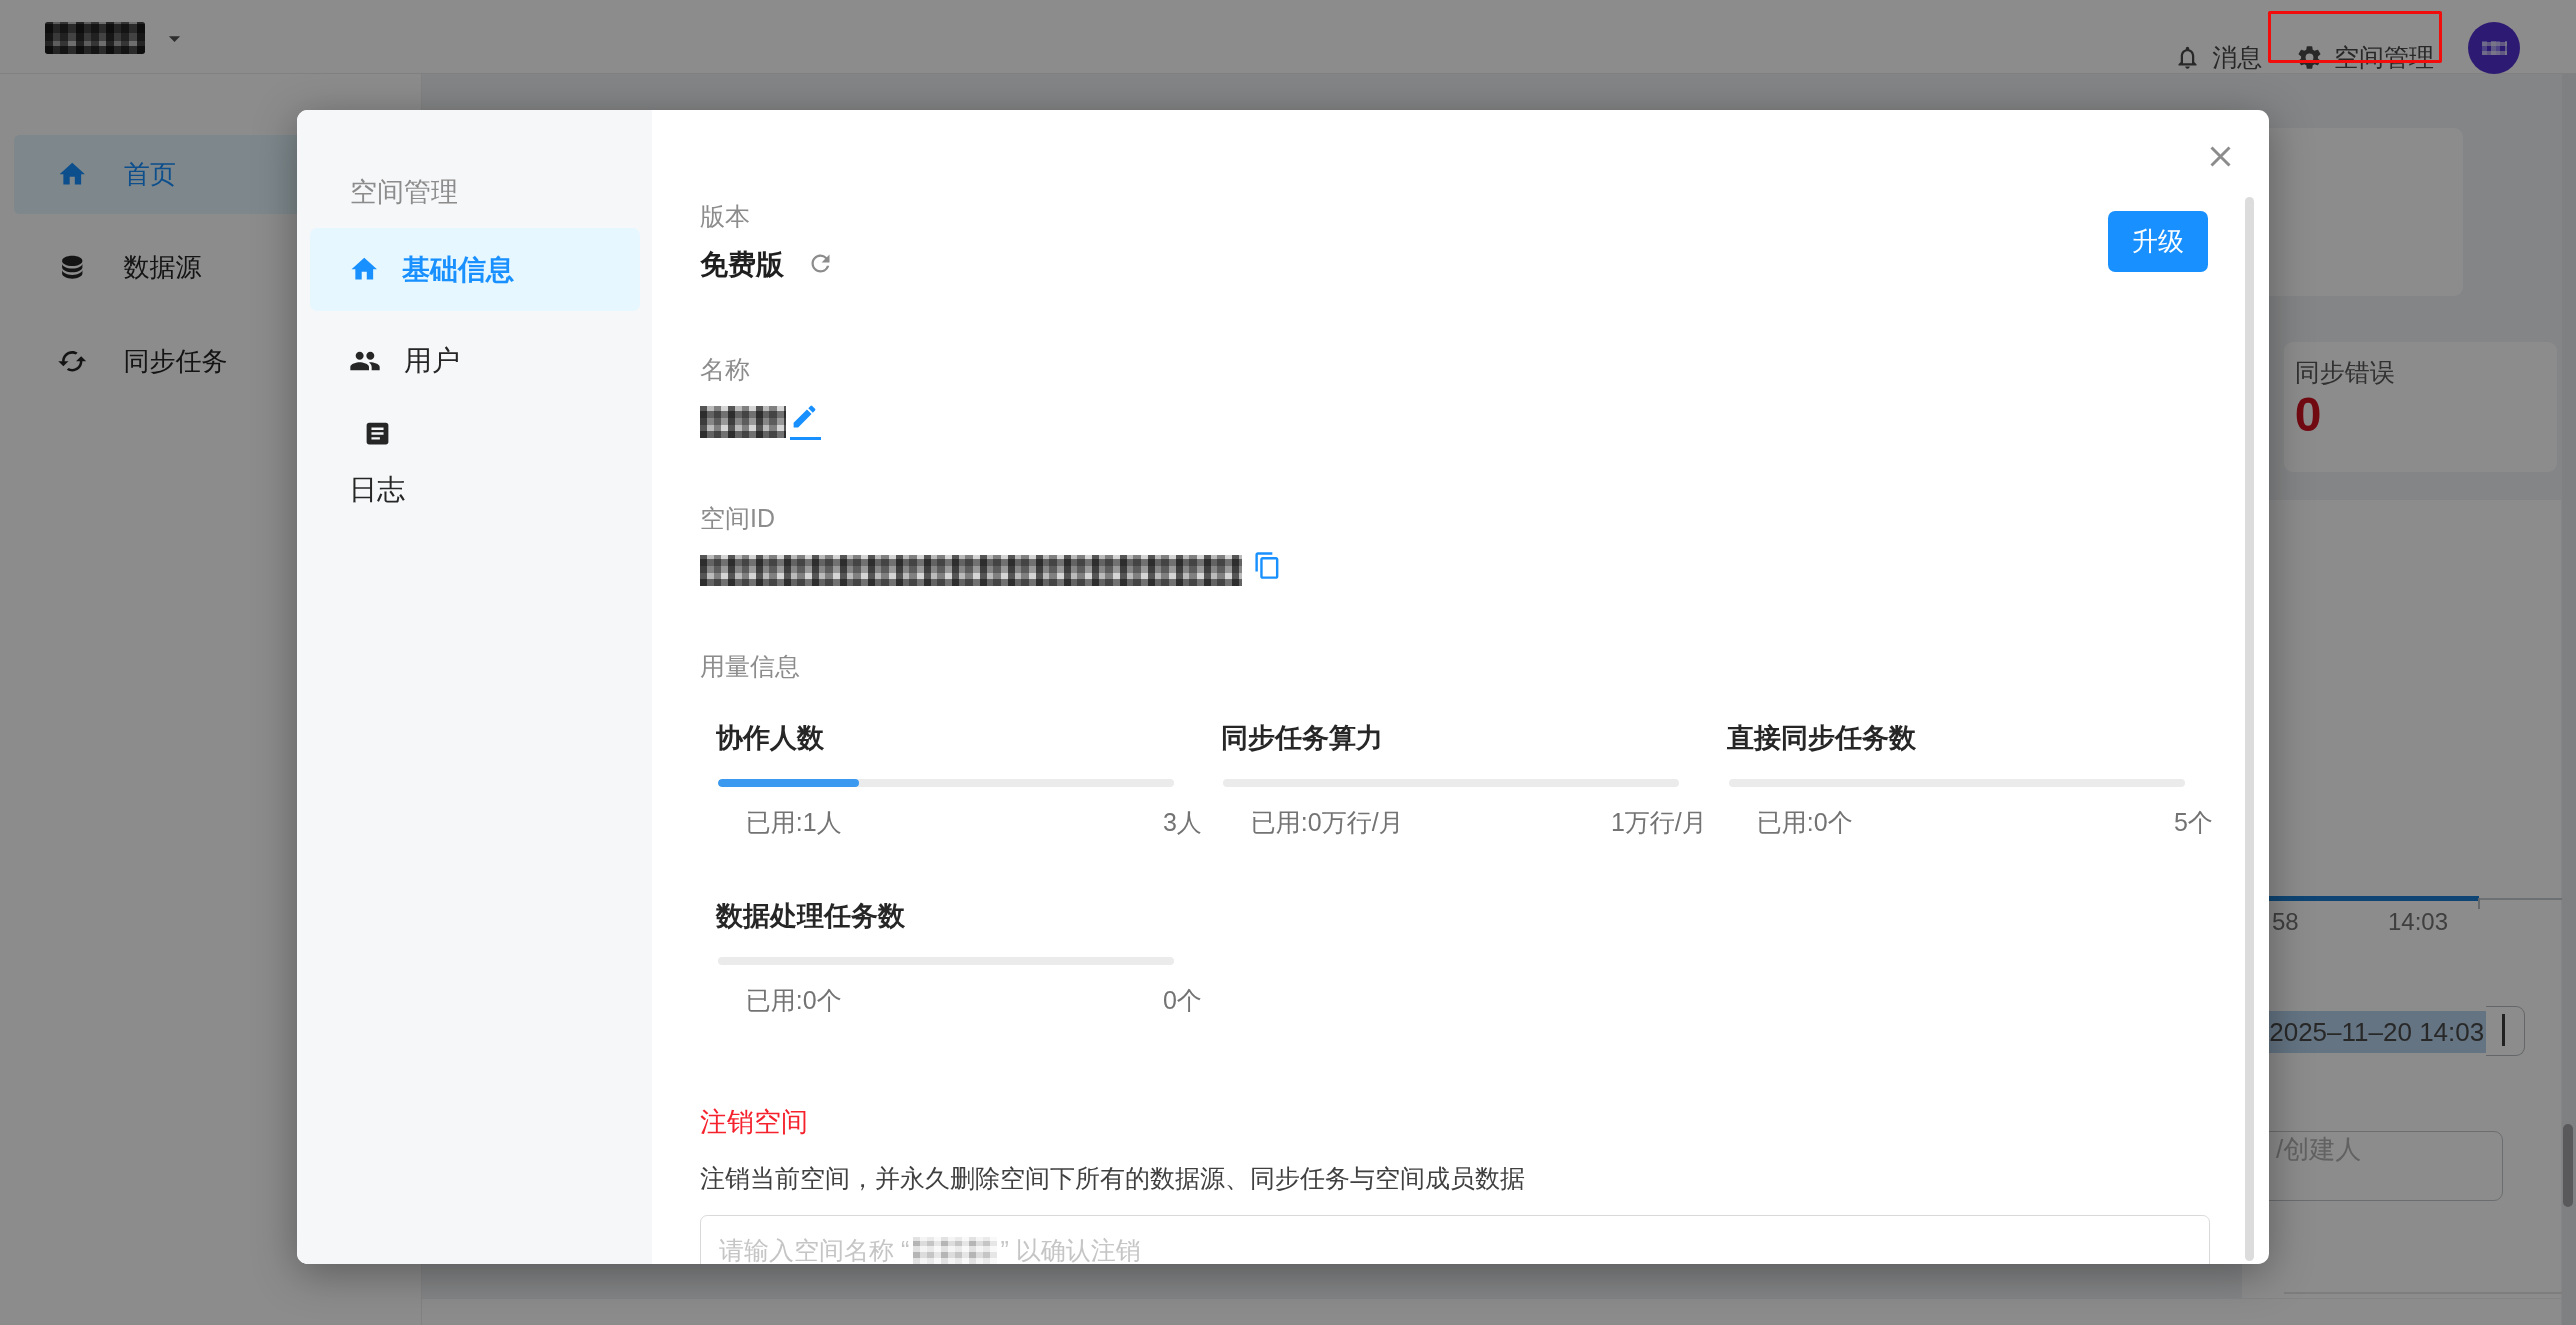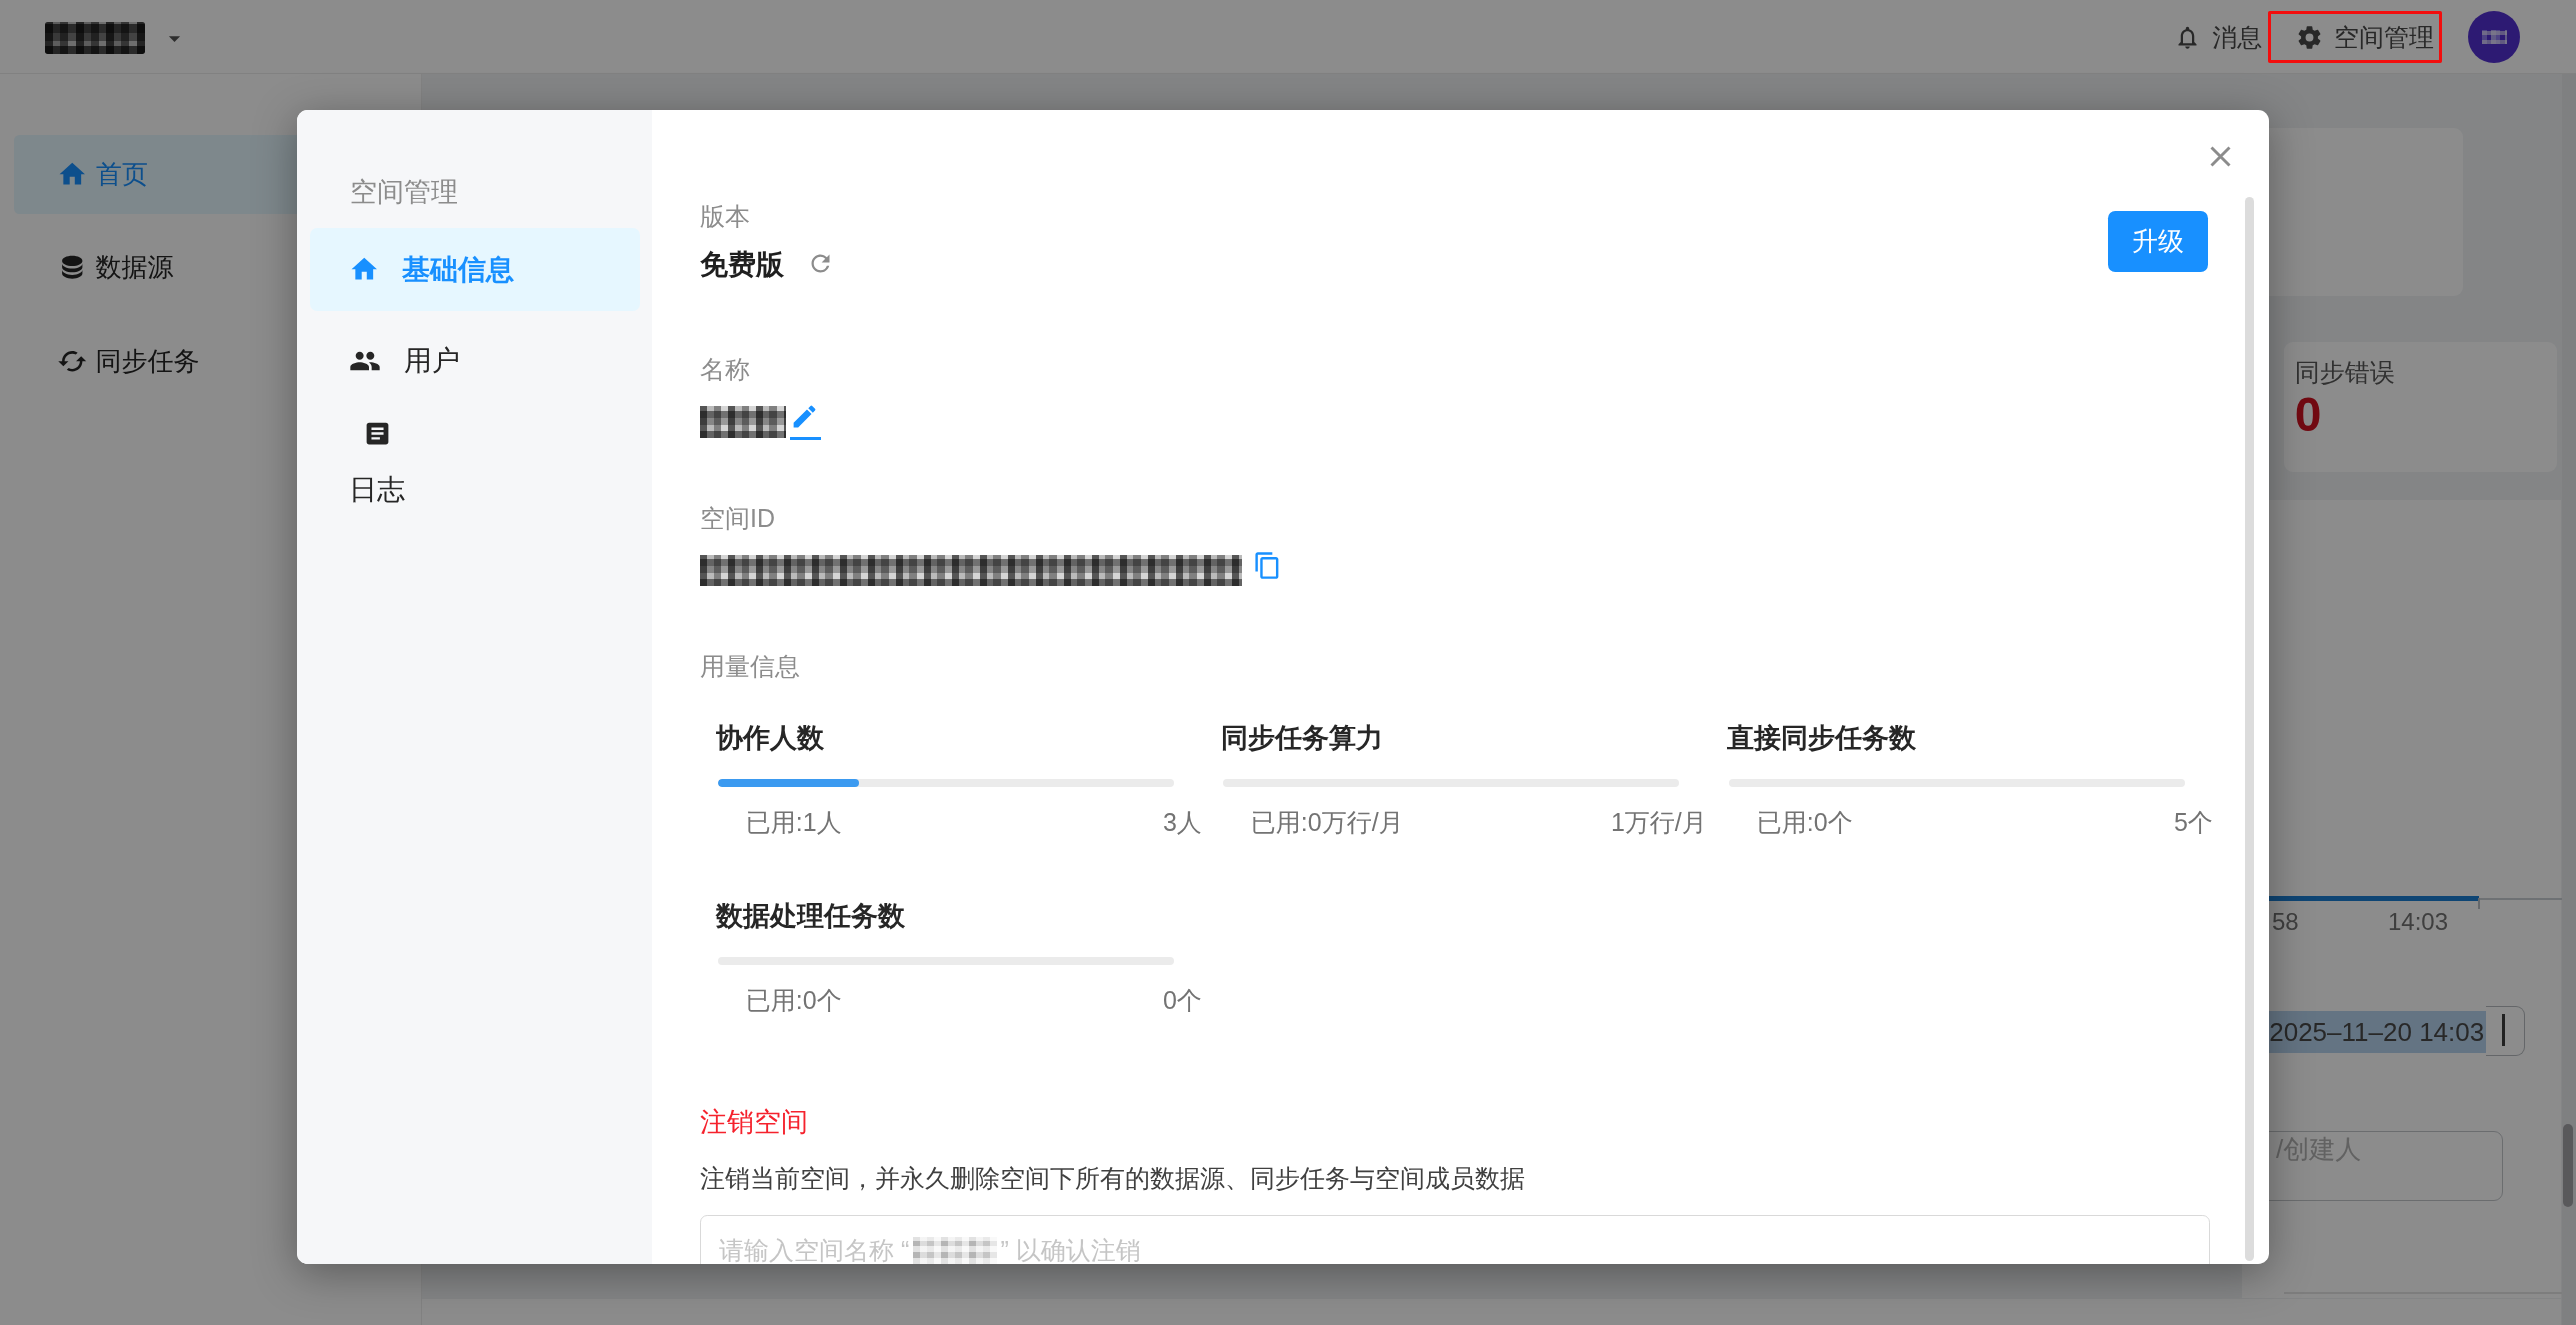--- a/index.html
+++ b/index.html
@@ -7,31 +7,31 @@
   body { font-family:"Liberation Sans", sans-serif; }
   #app { position:relative; width:2576px; height:1326px; background:#f0f2f5; overflow:hidden; cursor:default; }
 
   
   .topbar { position:absolute; left:0; top:0; width:2576px; height:74px; background:#fff; border-bottom:0.9px solid #ebebeb; z-index:1; }
   .logo-mosaic { position:absolute; left:45px; top:21.5px; width:100px; height:32px; border-radius:2.7px;
     background-image:
       repeating-linear-gradient(0deg, rgba(0,0,0,.65) 0 8px, rgba(0,0,0,.1) 8px 13.5px, rgba(0,0,0,.45) 13.5px 21.5px),
       repeating-linear-gradient(90deg, #4a4a4a 0 8px, #bdbdbd 8px 15.2px, #6d6d6d 15.2px 23px, #e0e0e0 23px 30.5px); }
   .topbar-chevron { position:absolute; left:161px; top:25px; }
-  .topbar-right { position:absolute; right:56px; top:0; height:74px; display:flex; align-items:center; gap:34px; }
+  .topbar-right { position:absolute; right:56px; top:0; height:74px; display:flex; align-items:flex-end; gap:34px; }
   .tb-item { display:flex; align-items:center; gap:10.8px; color:#4a4a4a; font-size:25px; }
   .tb-item svg { display:block; }
   .avatar { width:52px; height:52px; border-radius:50%; background:#5330d2; position:relative; overflow:hidden; }
   .avatar-mosaic { position:absolute; left:14.4px; top:19px; width:25px; height:14.4px;
     background-image:
       repeating-linear-gradient(0deg, rgba(255,255,255,.55) 0 4.5px, rgba(255,255,255,0) 4.5px 9px),
       repeating-linear-gradient(90deg, #8f7bf0 0 4.5px, #5330d2 4.5px 9px, #b0a4f5 9px 13.5px); }
 
   .sidebar { position:absolute; left:0; top:74px; width:422px; height:1252px; background:#fff; border-right:0.9px solid #ededed; z-index:1; }
-  .side-item { position:absolute; left:0; width:422px; height:79px; display:flex; align-items:center; gap:8px; padding-left:57px; font-size:26px; color:#262626; }
+  .side-item { position:absolute; left:0; width:422px; height:79px; display:flex; align-items:center; gap:36px; padding-left:57px; font-size:26px; color:#262626; }
   .side-item.active-bg { left:14.4px; width:393px; padding-left:43px; border-radius:5.4px; background:#e6f7ff; color:#1890ff; }
   .side-item svg { display:block; flex:0 0 auto; }
 
   .bg-card { position:absolute; background:#fff; border-radius:9px; z-index:1; }
   .errcard-title { position:absolute; left:10.8px; top:13.5px; font-size:25px; color:#595959; }
   .errcard-value { position:absolute; left:10.8px; top:45px; font-size:48px; font-weight:bold; color:#cf1322; }
 
   .bg-panel { position:absolute; left:2242px; top:500px; width:319px; height:798px; background:#fff; z-index:1; }
   .tl-blue { position:absolute; left:2242px; top:896px; width:237px; height:4.5px; background:#1b7fd4; z-index:1; }
   .tl-gray { position:absolute; left:2479px; top:898px; width:83px; height:1.8px; background:#c9ced4; z-index:1; }

